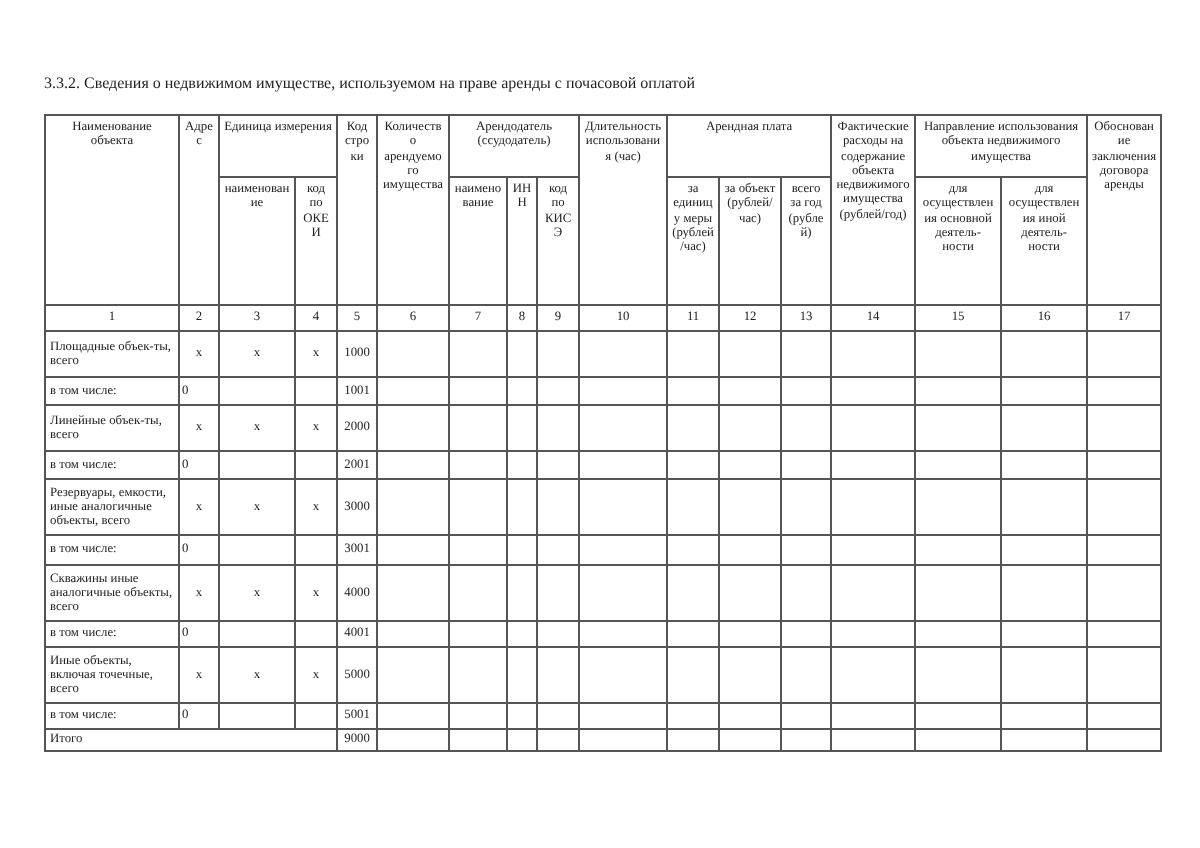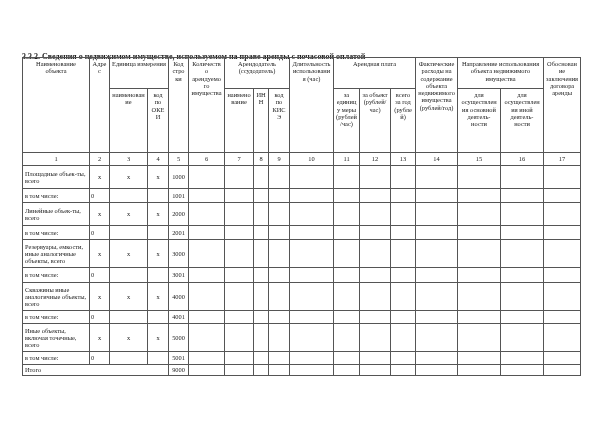--- a/index.html
+++ b/index.html
@@ -1,22 +1,22 @@
 <!DOCTYPE html>
 <html><head>
 <meta charset="utf-8">
 <style>
   html,body { margin:0; padding:0; }
   body {
     width:600px; height:424px; background:#ffffff; position:relative;
     font-family:"Liberation Serif","DejaVu Serif",serif; color:#222222;
   }
   .doc-title {
-    position:absolute; left:22px; top:52px; width:556px;
-    font-size:8px; line-height:1.2; color:#1e1e1e;font-weight:bold;
+    position:absolute; left:22px; top:37px; width:556px;
+    font-size:8px; line-height:1.2; color:#1e1e1e;
   }
   table.form {
     position:absolute; left:22px; top:57px; width:558px;
     border-collapse:collapse; table-layout:fixed;
   }
   th, td {
     border:0.5px solid #555555;
     font-size:6.4px; line-height:1.14; font-weight:normal;
     padding:1px 2px; overflow:hidden;
     overflow-wrap:break-word; word-wrap:break-word;

